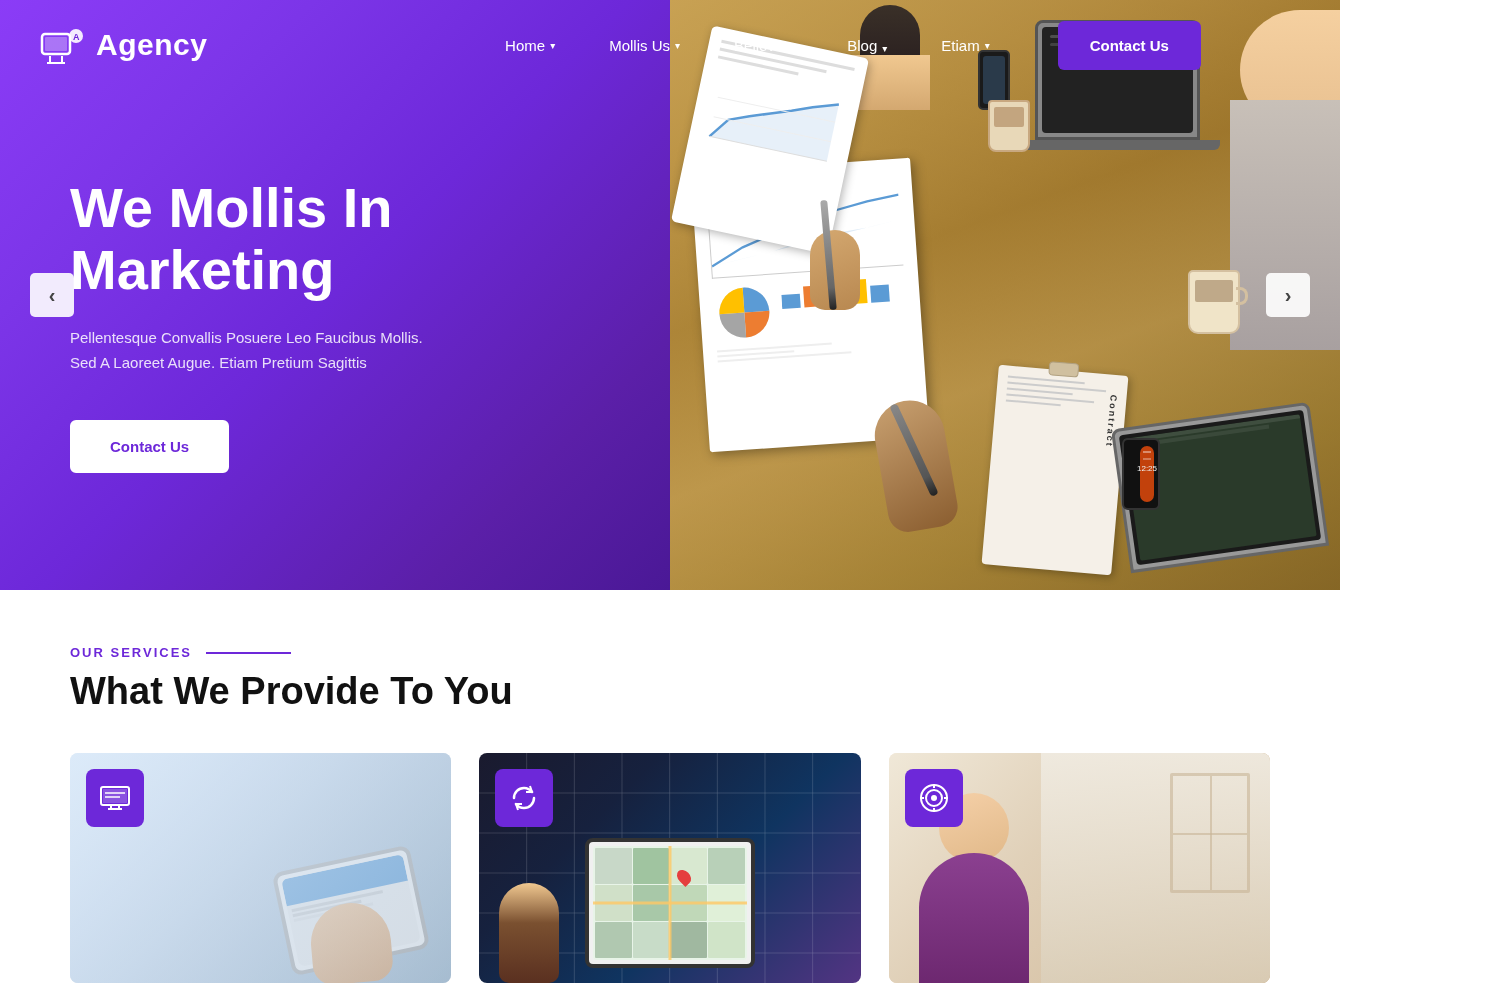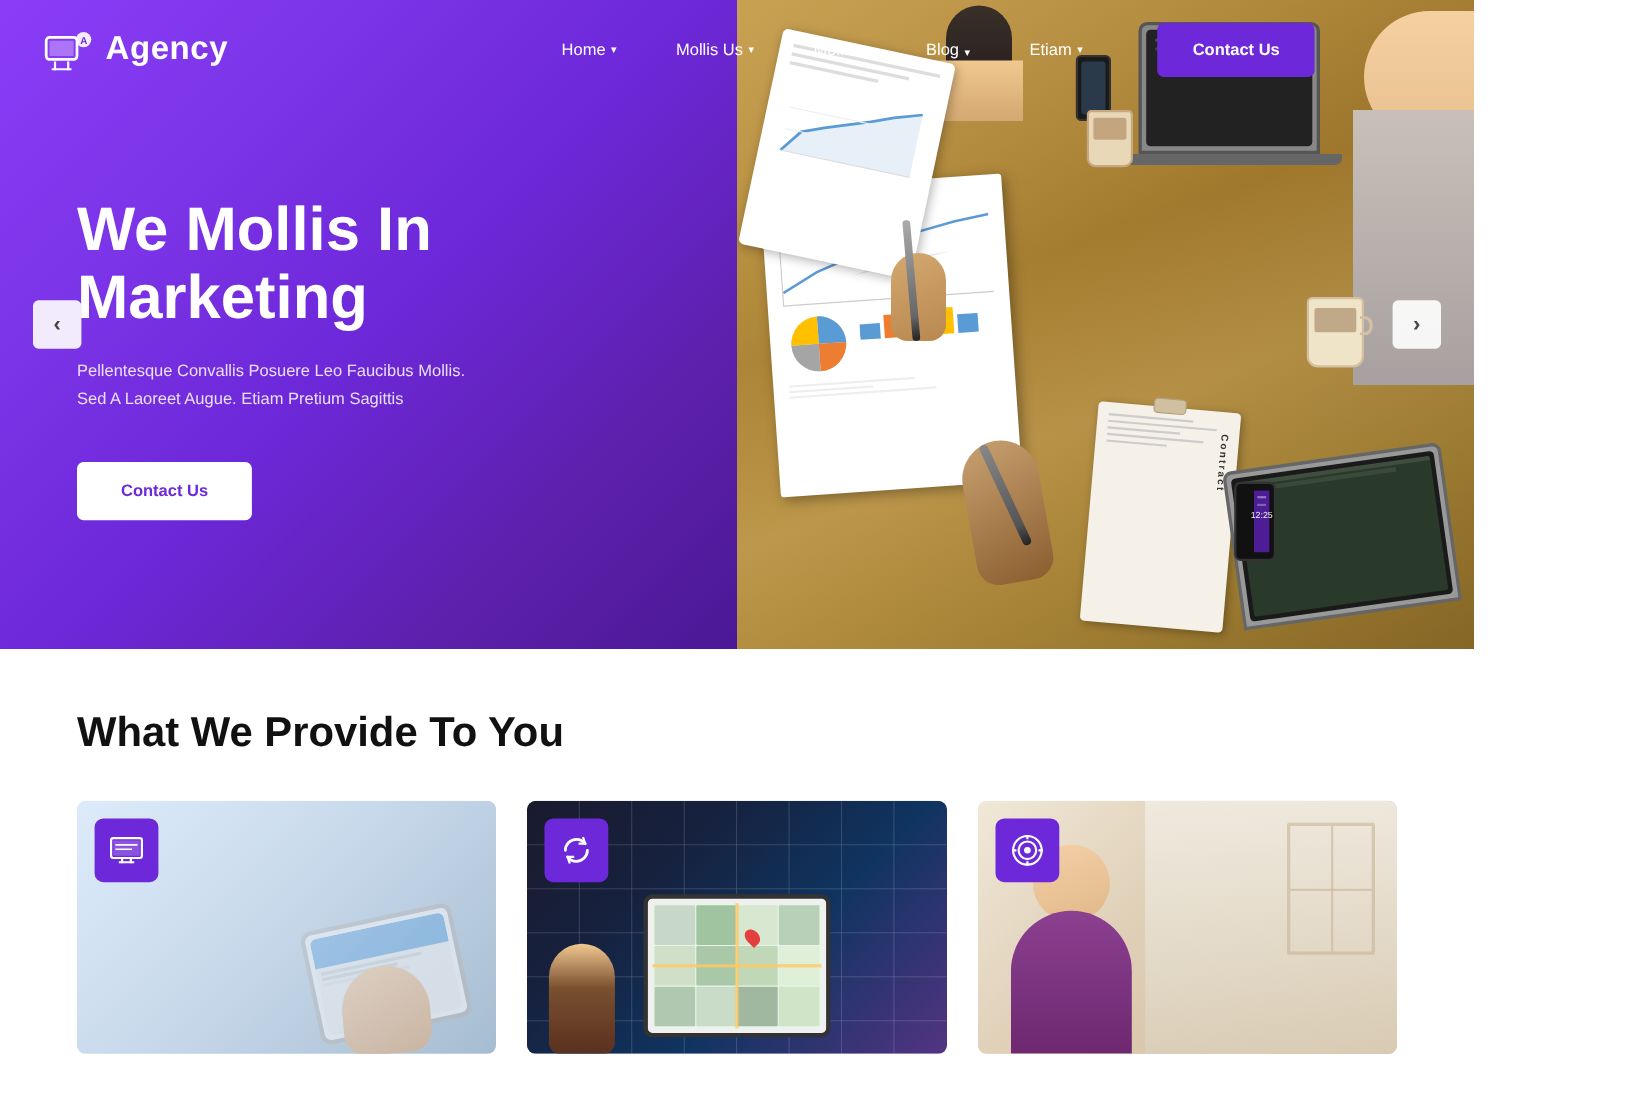--- a/index.html
+++ b/index.html
@@ -95,21 +95,21 @@
           <div style="width:70%; height:2px; background:#eee;"></div>
         </div>
 
         <div style="position:absolute; bottom:60px; left:200px; width:100px; height:160px; z-index:5;">
           <div style="position:absolute; bottom:0; left:10px; width:70px; height:130px; background:linear-gradient(160deg,#c8a070 0%,#8b5e30 100%); border-radius:35px 35px 20px 20px; transform:rotate(-10deg);"></div>
         </div>
 
         <div style="position:absolute; bottom:90px; left:240px; width:8px; height:100px; background:linear-gradient(180deg,#888 0%,#555 80%,#222 100%); border-radius:4px; transform:rotate(-25deg); z-index:6;"></div>
 
         <div style="position:absolute; bottom:80px; right:180px; width:38px; height:72px; background:#111; border-radius:6px; z-index:5; border:2px solid #333;">
-          <div style="position:absolute; top:6px; left:4px; right:4px; bottom:6px; background:#4c1d95; border-radius:0;margin-left:12px;">
+          <div style="position:absolute; top:6px; left:4px; right:4px; bottom:6px; background:#c2410c; border-radius:10px;margin-left:12px;">
             <div style="position:absolute; top:5px; left:3px; right:3px; height:2px; background:rgba(255,255,255,0.4);"></div>
             <div style="position:absolute; top:12px; left:3px; right:3px; height:2px; background:rgba(255,255,255,0.3);"></div>
             <div style="font-size:8px; color:#eee; position:absolute; top:18px; left:50%; transform:translateX(-50%);">12:25</div>
           </div>
         </div>
 
         <div style="position:absolute; bottom:30px; right:20px; width:200px; height:145px; background:#999; border-radius:8px 8px 0 0; border:3px solid #666; transform:rotate(-8deg); z-index:4;">
           <div style="position:absolute; inset:4px; background:#1a1a1a; border-radius:4px;">
             <div style="position:absolute; inset:4px; background:#2a3a2a; border-radius:2px; overflow:hidden;">
               <div style="width:100%; height:4px; background:rgba(255,255,255,0.1); margin-bottom:2px;"></div>
@@ -169,21 +169,21 @@
         <span>Home</span>
         <span style="font-size:10px;">▾</span>
       </a>
 
       <a style="color:#fff; text-decoration:none; font-size:15px; font-weight:500; padding:8px 16px; display:flex; align-items:center; gap:5px;">
         <span>Mollis Us</span>
         <span style="font-size:10px;">▾</span>
       </a>
 
       <a style="color:#fff; text-decoration:none; font-size:15px; font-weight:500; padding:8px 16px; display:flex; align-items:center; gap:5px;">
-        <span>Mollis</span>
+        <span>Believe</span>
         <span style="font-size:10px;">▾</span>
       </a>
 
       <a style="color:#fff; text-decoration:none; font-size:15px; font-weight:500; padding:8px 16px; display:flex; align-items:flex-end; gap:5px;">
         <span>Blog</span>
         <span style="font-size:10px;">▾</span>
       </a>
 
       <a style="color:#fff; text-decoration:none; font-size:15px; font-weight:500; padding:8px 16px; display:flex; align-items:center; gap:5px;">
         <span>Etiam</span>
@@ -194,20 +194,24 @@
     </nav>
 
     <button style="position:absolute; left:30px; top:50%; transform:translateY(-50%); width:44px; height:44px; background:rgba(255,255,255,0.9); border:none; border-radius:5px; font-size:20px; font-weight:bold; cursor:pointer; z-index:25; color:#444; display:flex; align-items:center; justify-content:center;">‹</button>
 
     <button style="position:absolute; right:30px; top:50%; transform:translateY(-50%); width:44px; height:44px; background:rgba(255,255,255,0.9); border:none; border-radius:5px; font-size:20px; font-weight:bold; cursor:pointer; z-index:25; color:#444; display:flex; align-items:center; justify-content:center;">›</button>
 
   </section>
 
   <section style="background:#fff; padding:55px 70px 30px; margin-top:0;">
 
+    <div style="display:flex; align-items:center; gap:14px; margin-bottom:10px;">
+      <span style="color:#6d28d9; font-size:13px; font-weight:800; letter-spacing:2px; text-transform:uppercase;">OUR SERVICES</span>
+      <div style="width:85px; height:2px; background:#6d28d9;"></div>
+    </div>
 
     <h2 style="font-size:38px; font-weight:900; color:#111; margin-bottom:40px;">What We Provide To You</h2>
 
     <div style="display:grid; grid-template-columns:repeat(3,1fr); gap:28px;">
 
       <div style="position:relative; border-radius:8px; overflow:hidden; height:230px;">
         <div style="width:100%; height:100%; background:linear-gradient(135deg,#dce8f5 0%,#c4d4e8 30%,#b0c4d8 60%,#9cb4c8 100%); position:relative;">
 
           <div style="position:absolute; bottom:0; right:0; width:70%; height:90%; overflow:hidden;">
             <div style="position:absolute; bottom:20px; right:30px; width:140px; height:105px; background:#f0f0f0; border-radius:10px; border:4px solid #aaa; transform:rotate(-12deg);">

